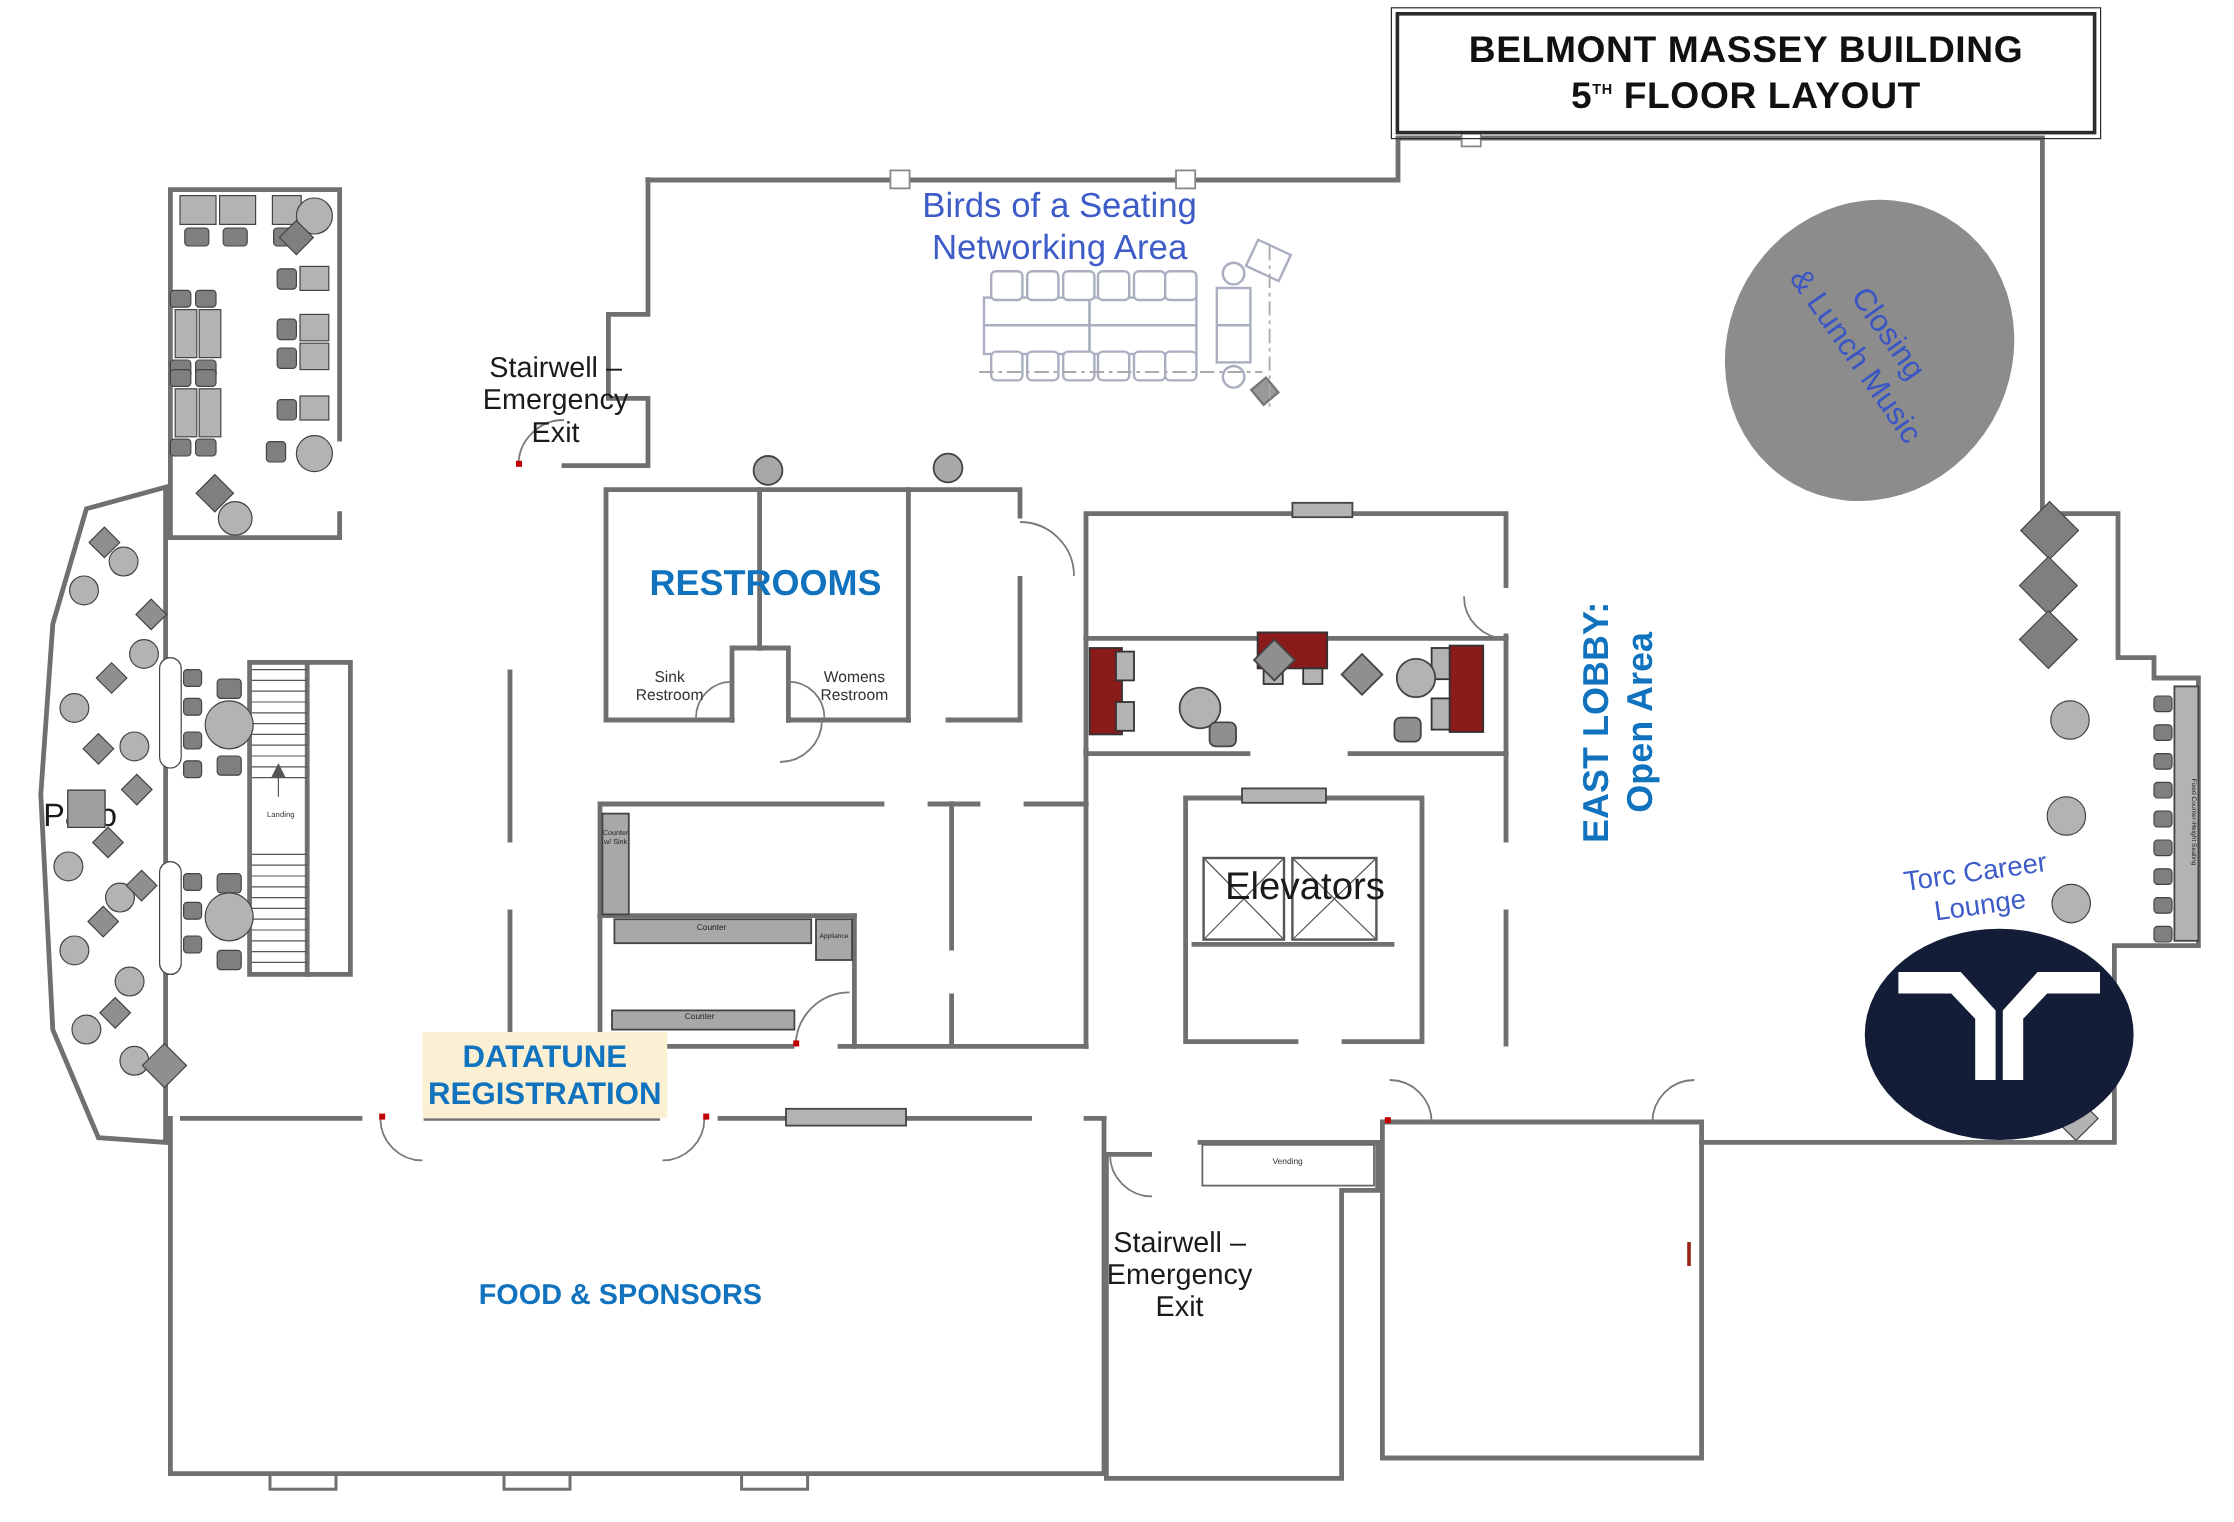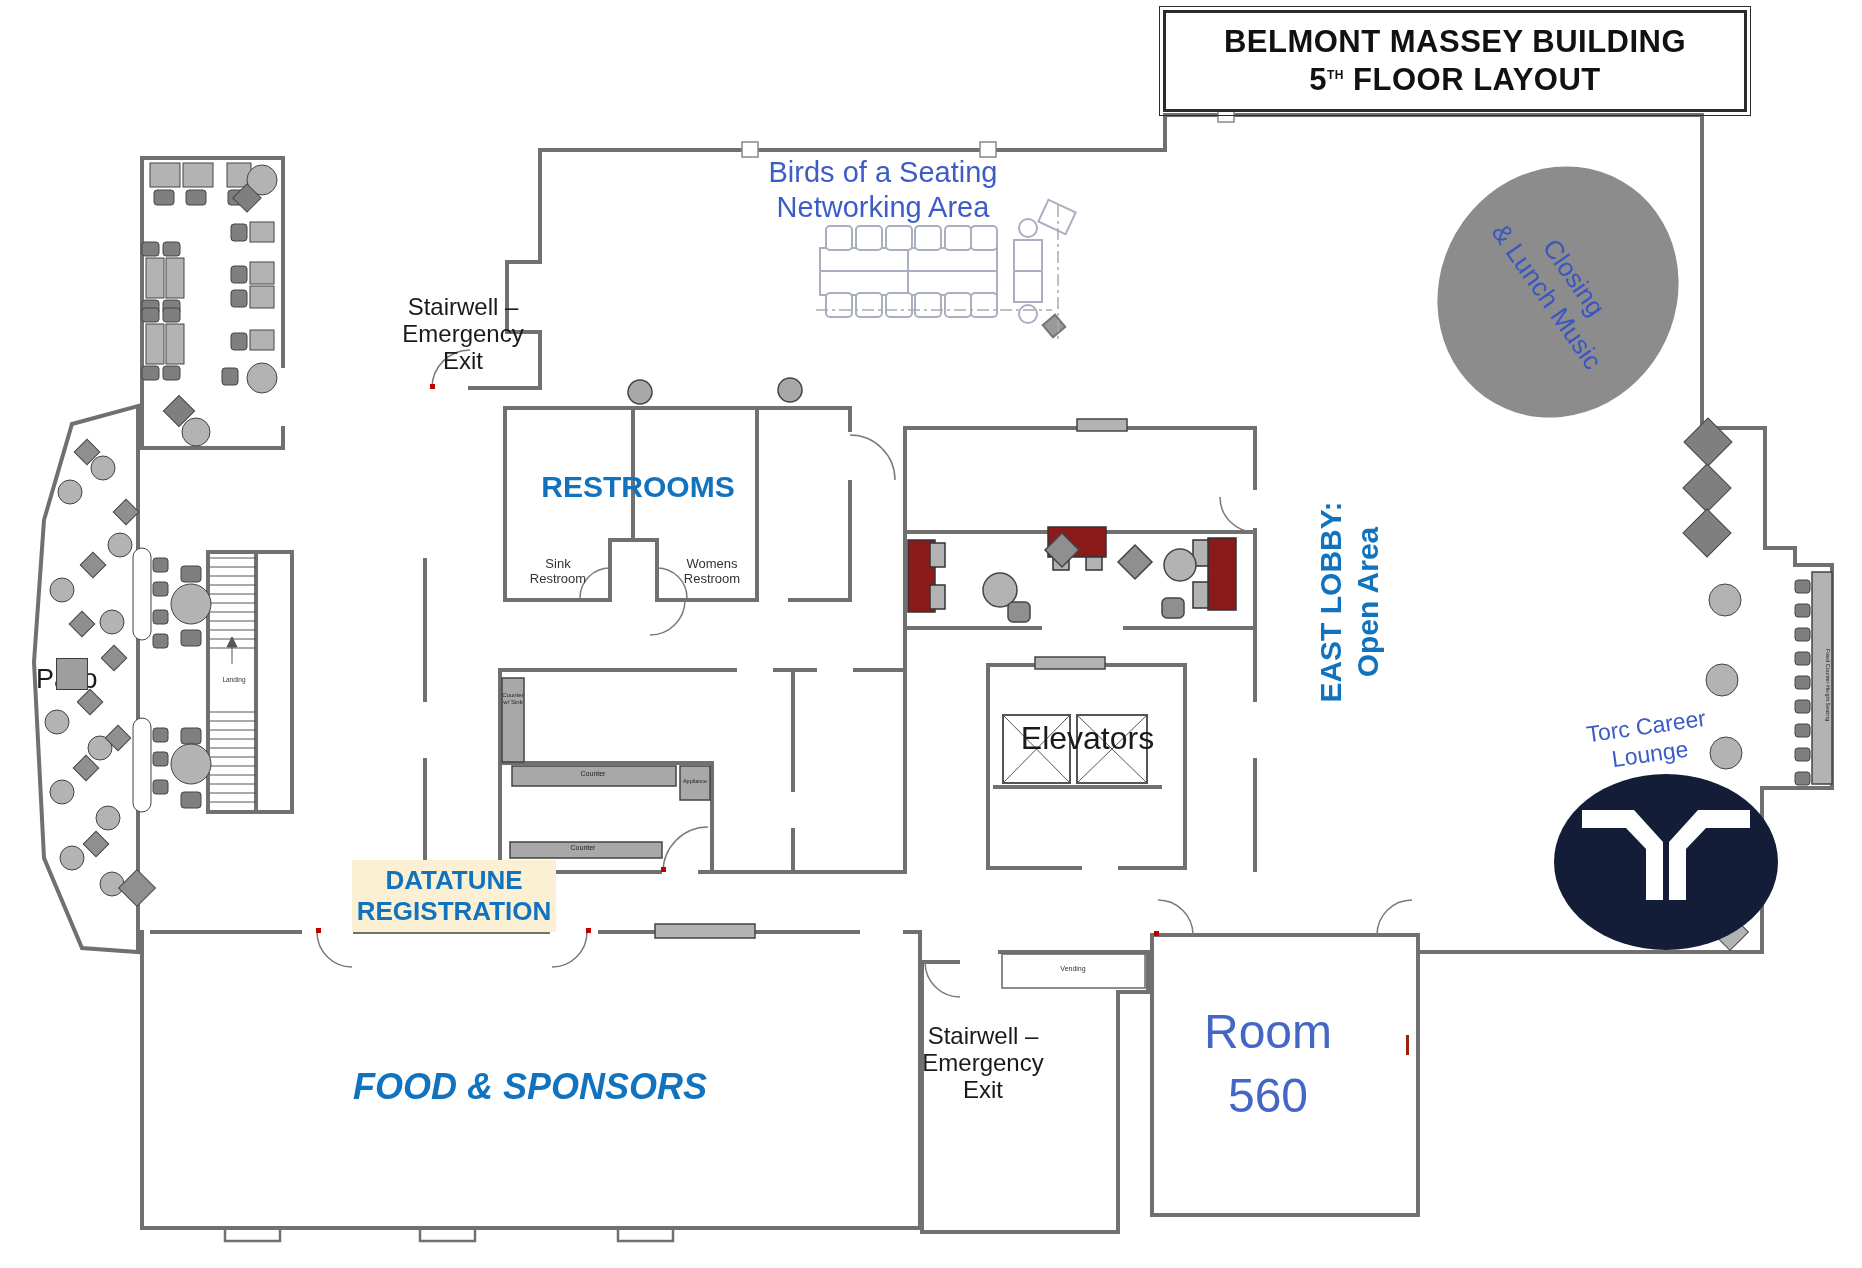--- a/index.html
+++ b/index.html
@@ -37,21 +37,21 @@
   .landing{left:210px;top:676px;width:48px;font-size:6.5px;color:#333;}
   .vending{left:1038px;top:965px;width:70px;font-size:7px;color:#333;}
   .tinytxt{color:#222;}
   .counter-sink{left:500px;top:692px;width:26px;font-size:6px;line-height:7px;}
   .counter-top{left:538px;top:770px;width:110px;font-size:7px;}
   .appliance{left:677px;top:778px;width:36px;font-size:5.5px;}
   .counter-bottom{left:528px;top:844px;width:110px;font-size:7px;}
   .datatune{left:352px;top:860px;width:204px;height:72px;background:var(--highlight_cream);
     font-size:26px;line-height:31px;font-weight:bold;color:var(--label_blue);padding-top:5px;
     box-sizing:border-box;z-index:5;}
-  .food{left:310px;top:1066px;width:440px;font-size:36px;font-weight:bold;color:var(--label_blue);font-style:italic;}
+  .food{left:297px;top:1066px;width:440px;font-size:24px;font-weight:bold;color:var(--label_blue);}
   .room560{left:1148px;top:1000px;width:240px;font-size:48px;line-height:64px;color:var(--room_blue);}
   .torclbl{left:1572px;top:712px;width:152px;transform:rotate(-8deg);
     font-size:23px;line-height:28px;color:var(--royal_blue);z-index:6;}
   .fixedseat{left:1758px;top:678px;width:132px;height:14px;transform:rotate(90deg);
     font-size:5.5px;color:#222;}
 </style>
 </head>
 <body>
 
 <div class="canvas">
@@ -359,19 +359,18 @@
   <div class="lbl tinytxt appliance">Appliance</div>
   <div class="lbl tinytxt counter-bottom">Counter</div>
   <div class="lbl vending">Vending</div>
 
   <div class="lbl datatune"><span>DATATUNE</span><br><span>REGISTRATION</span></div>
 
   <div class="lbl food">FOOD &amp; SPONSORS</div>
 
   <div class="lbl stairwell st-bottom"><span>Stairwell –</span><br><span>Emergency</span><br><span>Exit</span></div>
 
-  <div class="lbl room560"><span>Room</span><br><span>560</span></div>
 
   <div class="lbl torclbl"><span>Torc Career</span><br><span>Lounge</span></div>
 
   <div class="lbl fixedseat">Fixed Counter-Height Seating</div>
 
 </div>
 
 </body></html>

